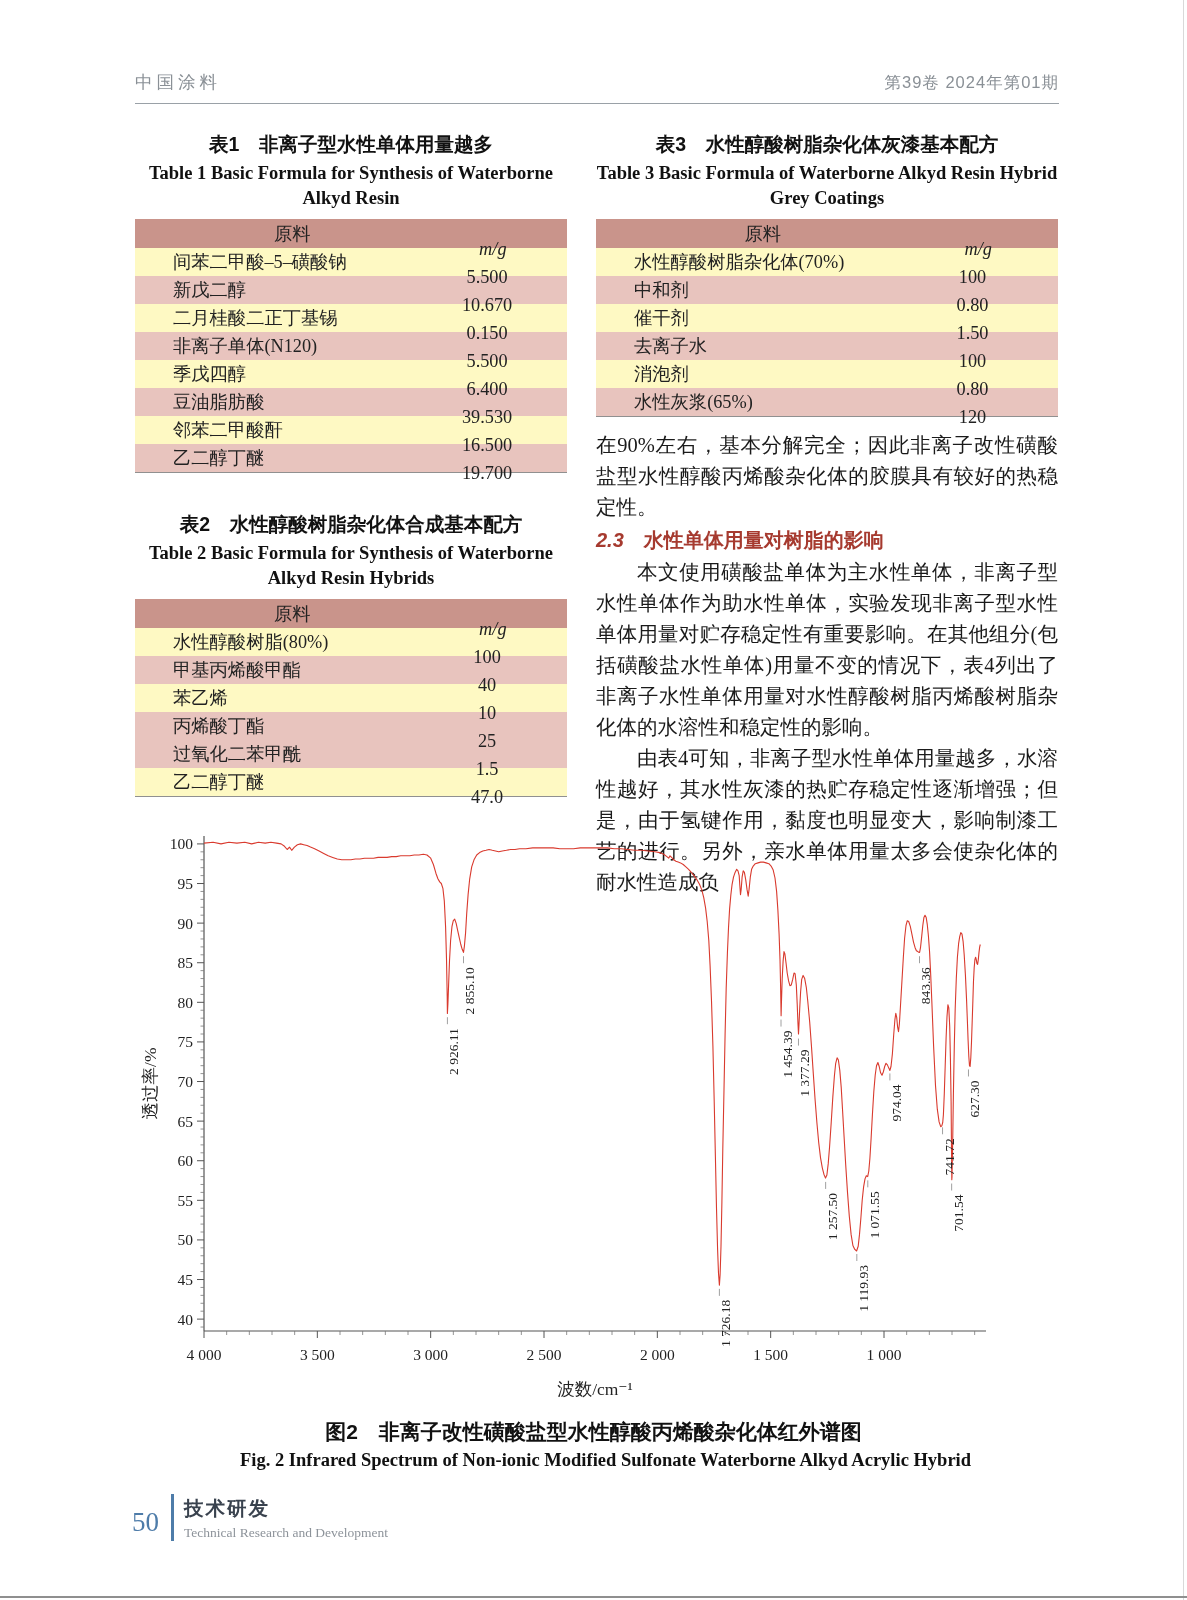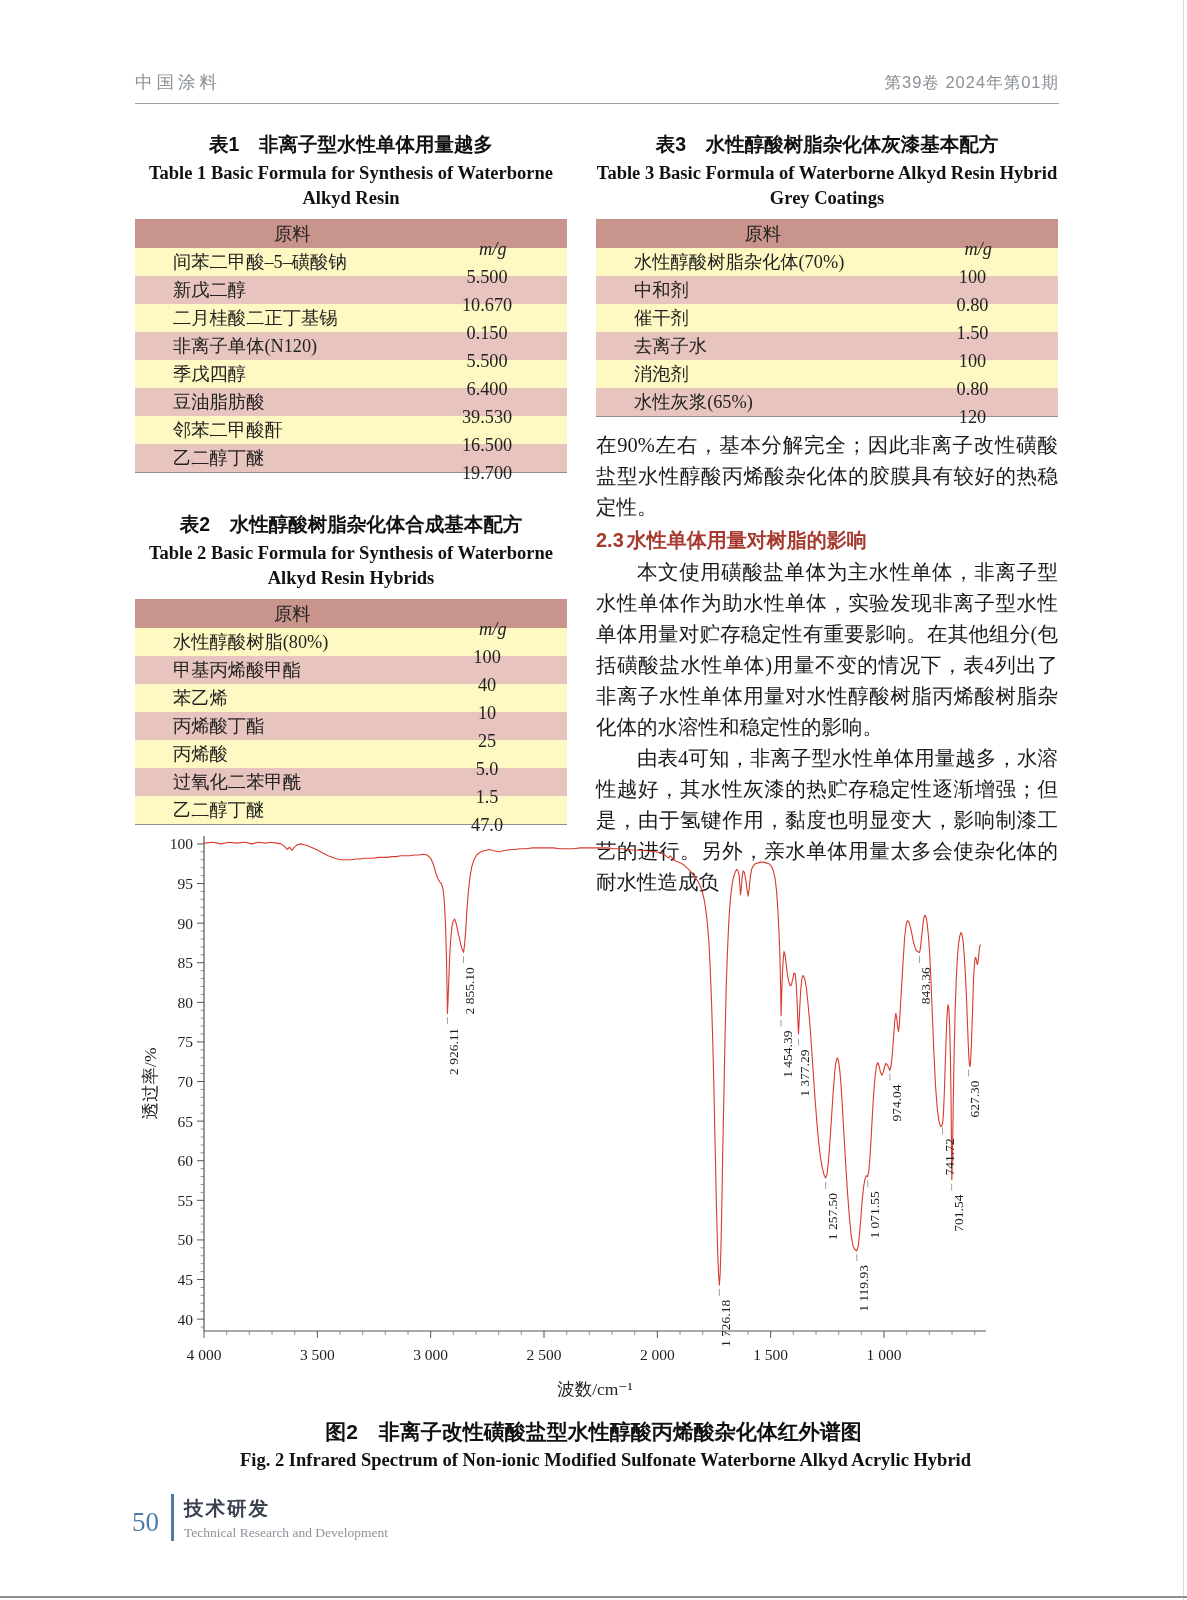--- a/index.html
+++ b/index.html
@@ -34,21 +34,21 @@
   .t-head .t-col1{text-align:center;padding-left:0;}
   .t-col2{flex:1;text-align:center;white-space:nowrap;margin-top:32px;}
   .t-head .unit{font-style:italic;}
   .tbl2{margin-top:38px;}
   
   .para{font-size:20.5px;line-height:31px;text-align:justify;color:#1a1a1a;margin:0;}
   .para.first{margin-top:13px;}
   .para.indent{text-indent:2em;}
   .sec-heading{font-family:"Liberation Sans","DejaVu Sans",sans-serif;font-weight:700;
                font-size:20px;color:var(--section-heading);margin:4px 0 3px 0;}
-  .sec-heading .num{margin-right:3px;}
+  .sec-heading .num{margin-right:20px;font-style:italic;}
   
   .figure{position:absolute;left:138px;top:826px;width:920px;height:600px;}
   .fig-caption-zh{position:absolute;left:0;width:100%;top:1418px;text-align:center;
                   font-family:"Liberation Sans","DejaVu Sans",sans-serif;font-weight:700;font-size:21px;color:#111;}
   .fig-caption-en{position:absolute;left:0;width:100%;top:1450px;text-align:center;
                   font-weight:700;font-size:18.5px;color:#111;padding-left:12px;}
   
   .pg-footer{position:absolute;left:132px;top:1494px;display:flex;align-items:center;}
   .footer-page{font-size:27px;color:var(--footer-accent);margin-top:10px;}
   .footer-bar{width:3px;height:47px;background:var(--footer-accent);margin:0 10px 0 12px;}
@@ -135,24 +135,20 @@
               <span class="t-col1">甲基丙烯酸甲酯</span>
               <span class="t-col2">40</span>
             </div>
             <div class="t-row">
               <span class="t-col1">苯乙烯</span>
               <span class="t-col2">10</span>
             </div>
             <div class="t-row alt">
               <span class="t-col1">丙烯酸丁酯</span>
               <span class="t-col2">25</span>
-            </div>
-            <div class="t-row">
-              <span class="t-col1">丙烯酸</span>
-              <span class="t-col2">5.0</span>
             </div>
             <div class="t-row alt">
               <span class="t-col1">过氧化二苯甲酰</span>
               <span class="t-col2">1.5</span>
             </div>
             <div class="t-row">
               <span class="t-col1">乙二醇丁醚</span>
               <span class="t-col2">47.0</span>
             </div>
           </div>

